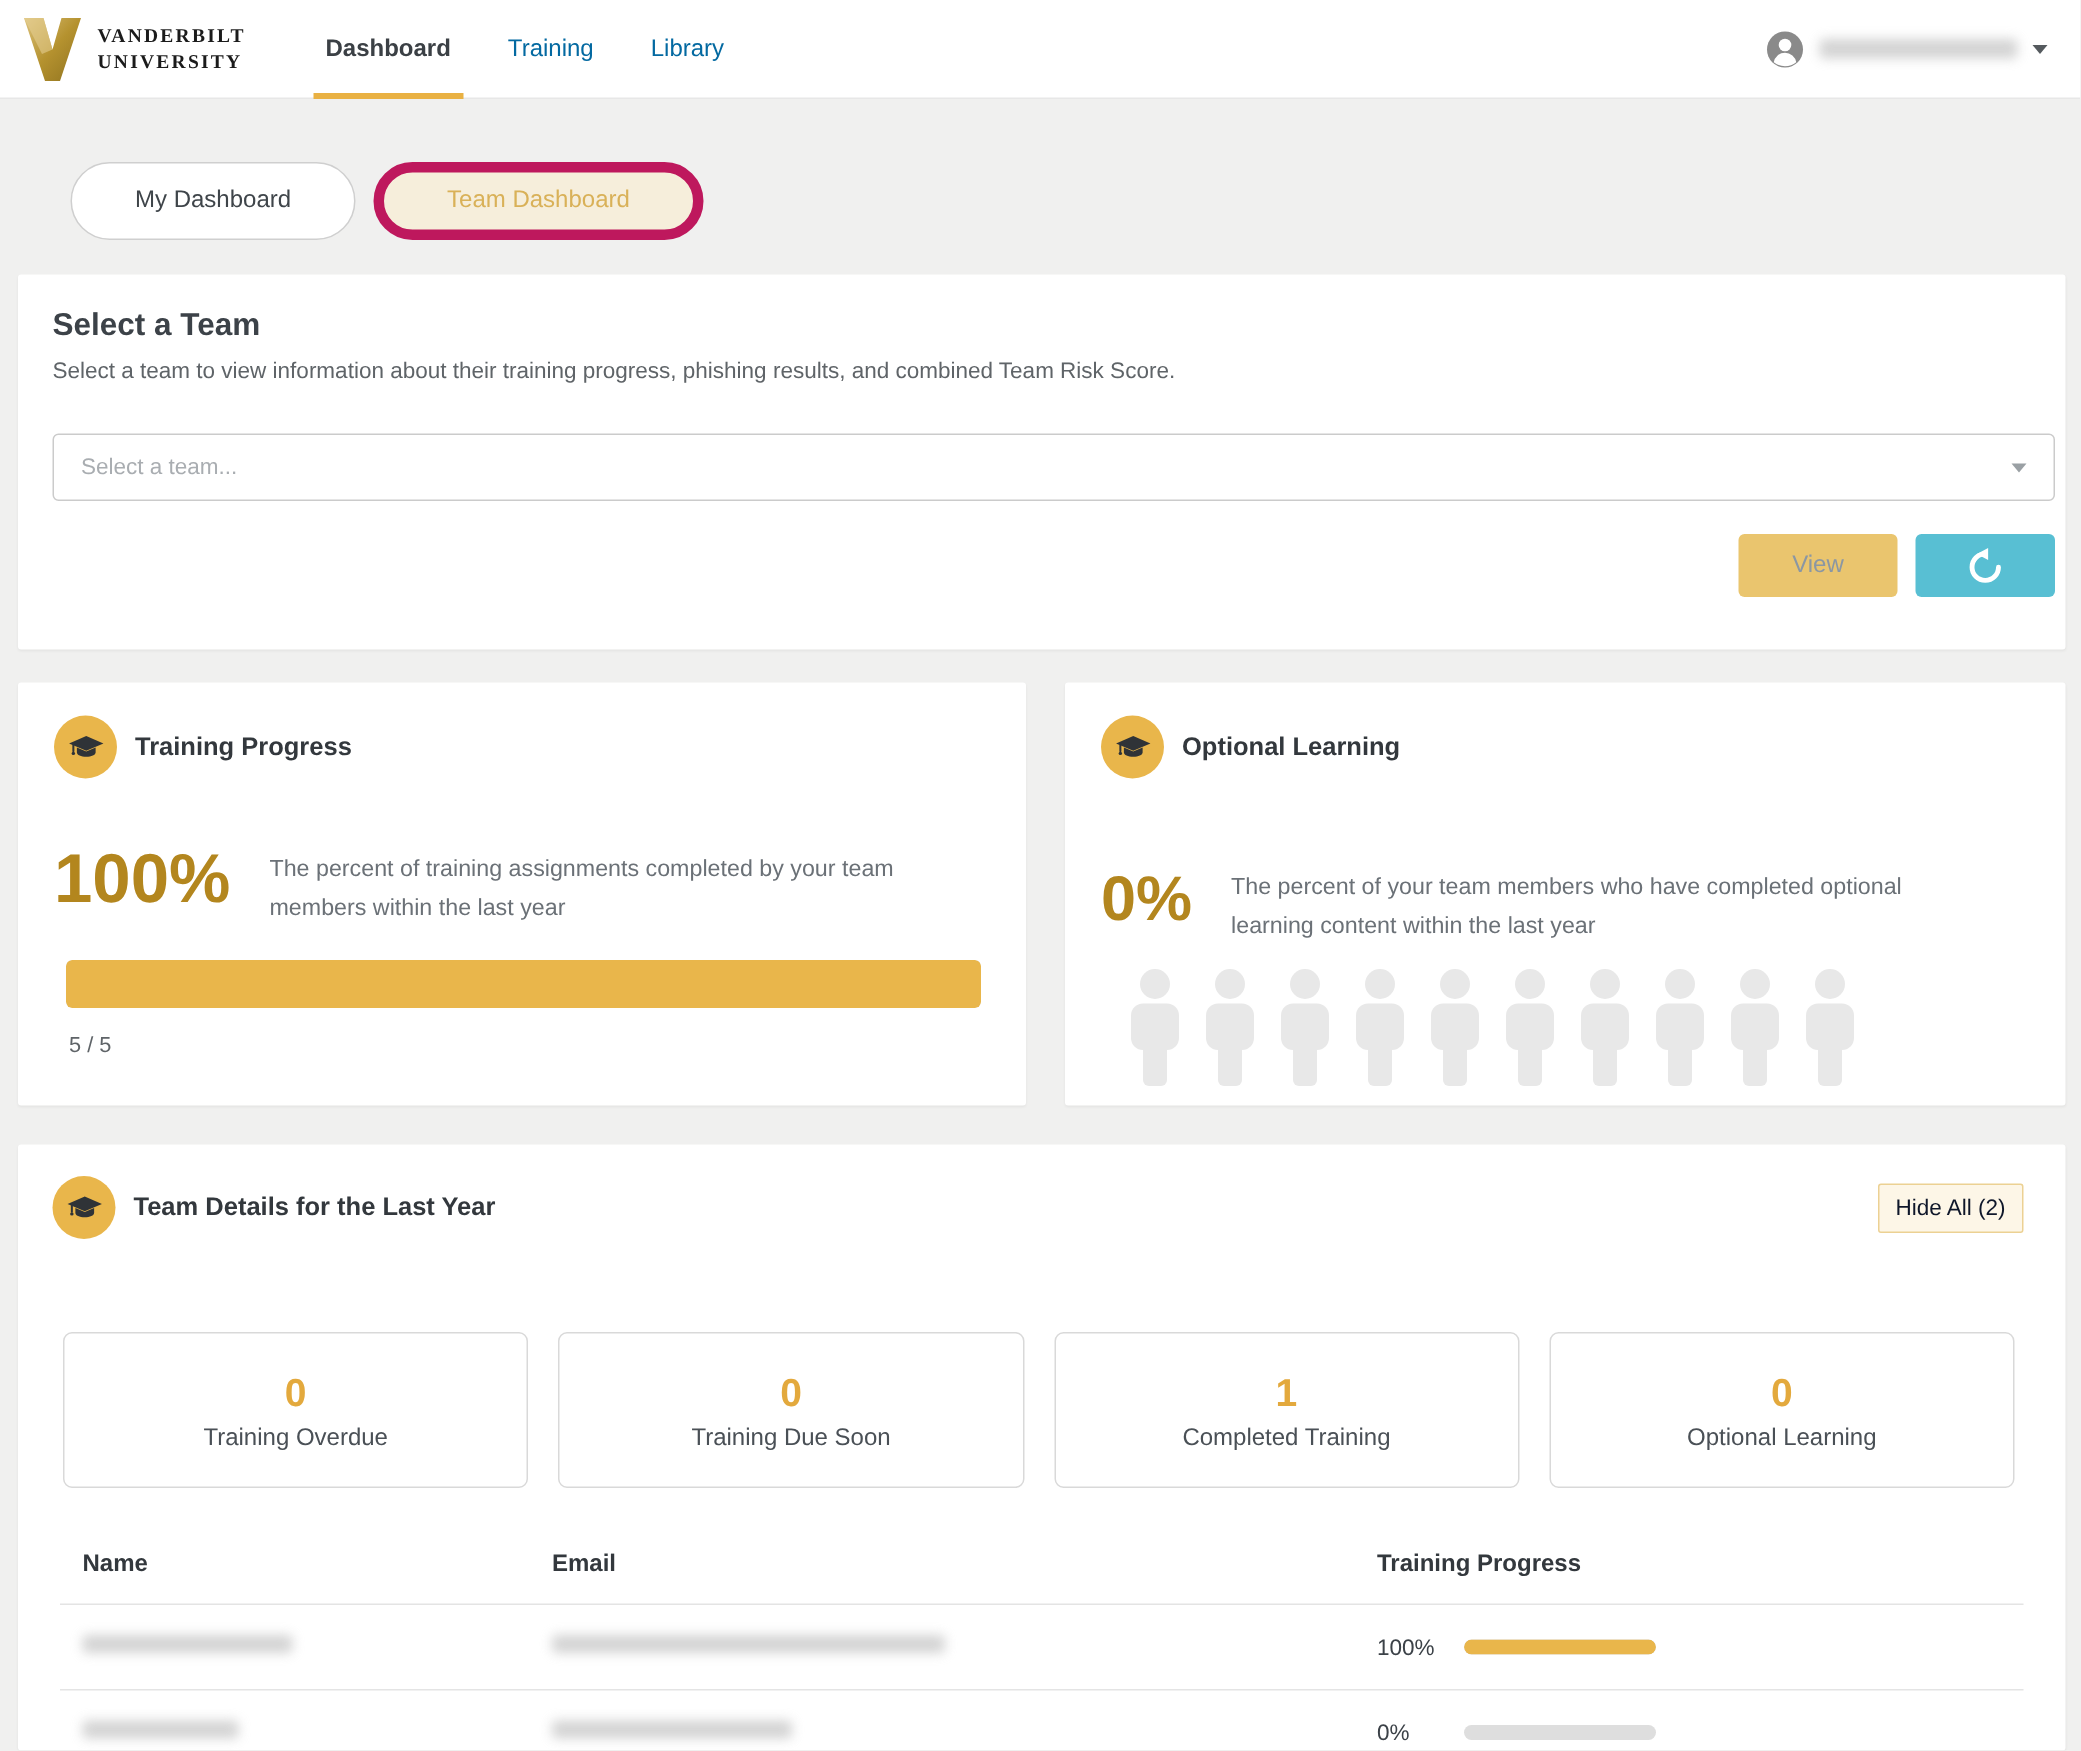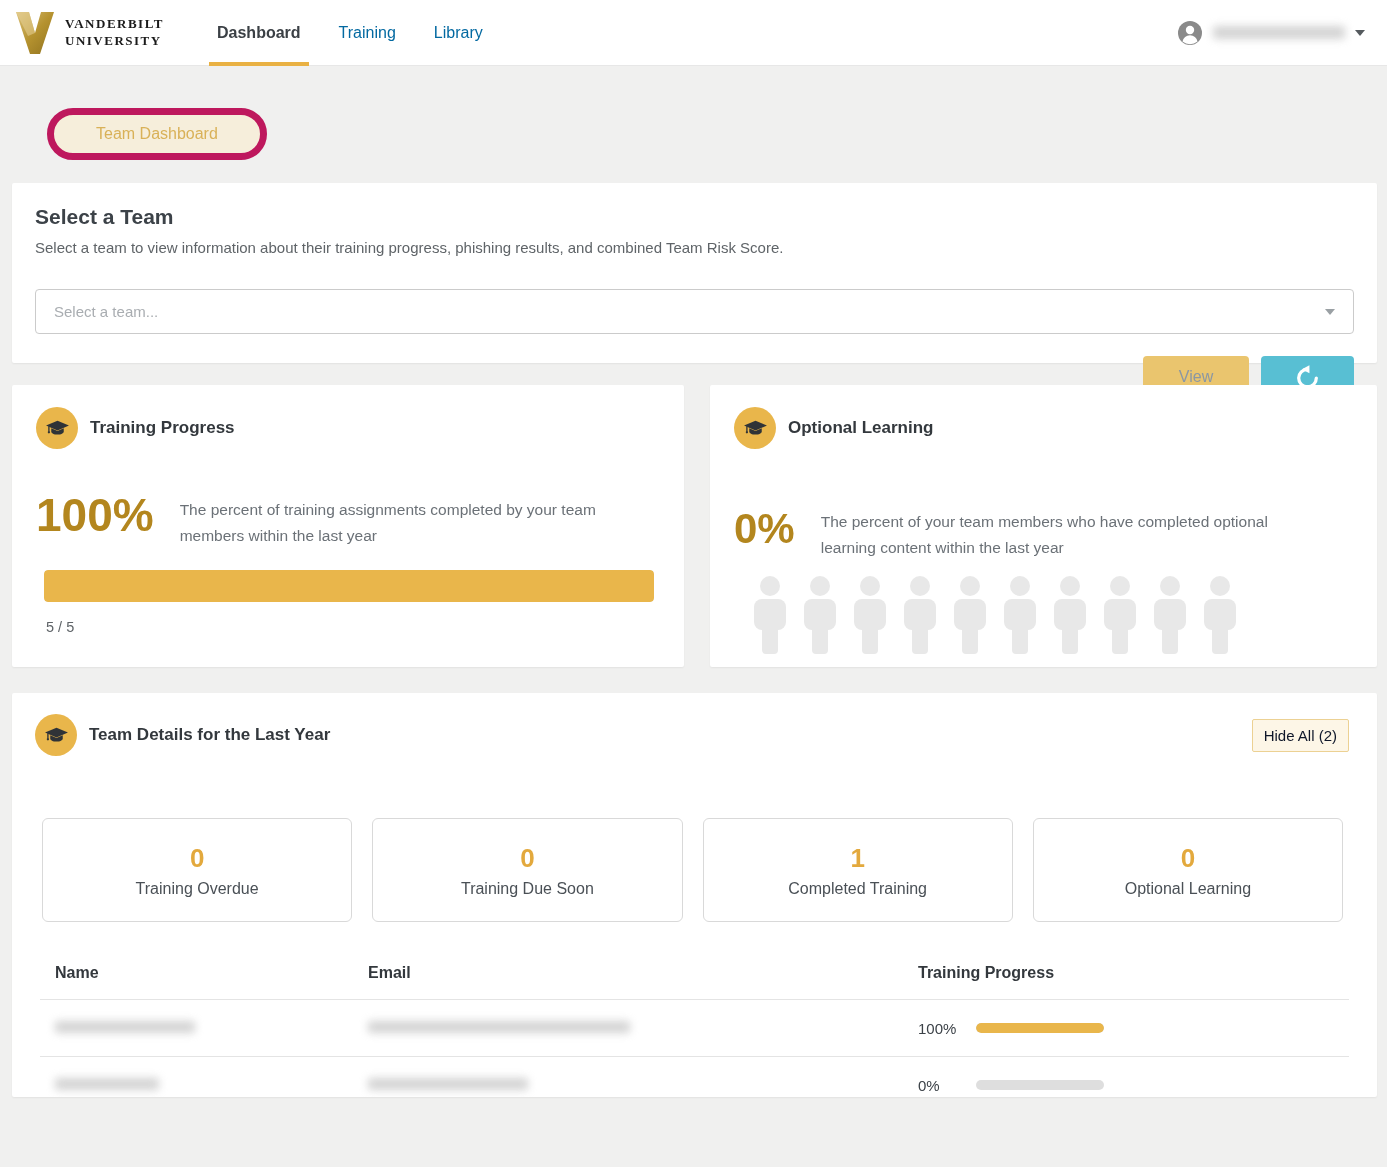--- a/index.html
+++ b/index.html
@@ -30,21 +30,21 @@
     border-top:6px solid #555a5e; }
   
   .pill-row { margin:42px 0 0 47px; display:flex; gap:12px; }
   .pill { height:52px; border-radius:26px; padding:0 42px; font-size:16px;
     display:flex; align-items:center; cursor:pointer; }
   .pill-my { background:#fff; border:1px solid #cfcfcf; color:#3f454a; }
   .pill-team { background:#f6eedb; border:7px solid #be185d; color:#d9b158; }
   
   .panel { background:#fff; margin:0 10px 0 12px; border-radius:2px;
     box-shadow:0 1px 2px rgba(0,0,0,.06); }
-  .panel-select { margin-top:23px; padding:22px 23px 26px 23px; height:180px; }
+  .panel-select { margin-top:23px; padding:22px 7px 26px 23px; height:250px; }
   .panel-select h2 { font-size:21px; color:#3c4248; margin-bottom:10px; }
   .panel-select p { font-size:15px; color:#5f6468; margin-bottom:33px; }
   .selectbox { height:45px; border:1px solid #cbcbcb; border-radius:4px; background:#fff;
     display:flex; align-items:center; padding:0 18px; cursor:pointer;gap:19px; }
   .selectbox .ph { color:#a9adb1; font-size:15px; flex:1; }
   .btn-row { display:flex; justify-content:flex-end; gap:12px; margin-top:22px; }
   .btn-view { width:106px; height:42px; background:#eac56e; border:none; border-radius:4px;
     color:#8b97a3; font-size:16px; font-family:inherit; cursor:pointer; }
   .btn-refresh { width:93px; height:42px; background:#58bfd3; border:none; border-radius:4px;
     display:flex; align-items:center; justify-content:center; cursor:pointer; }
@@ -123,20 +123,21 @@
       <circle cx="13" cy="13" r="12" fill="#8a8a8a"></circle>
       <circle cx="13" cy="10" r="4.2" fill="#fff"></circle>
       <path d="M5.5 21.5 a7.6 7.6 0 0 1 15 0 a12 12 0 0 1 -15 0 Z" fill="#fff"></path>
     </svg>
     <span class="redacted user-redact"></span>
     <span class="caret-down"></span>
   </div>
 </header>
 
 <div class="pill-row">
+  <div class="pill pill-my">My Dashboard</div>
   <div class="pill pill-team">Team Dashboard</div>
 </div>
 
 <section class="panel panel-select">
   <h2>Select a Team</h2>
   <p>Select a team to view information about their training progress, phishing results, and combined Team Risk Score.</p>
   <div class="selectbox">
     <span class="ph">Select a team...</span>
     <span class="caret-down" style="border-top-color:#9aa0a4;"></span>
   </div>

